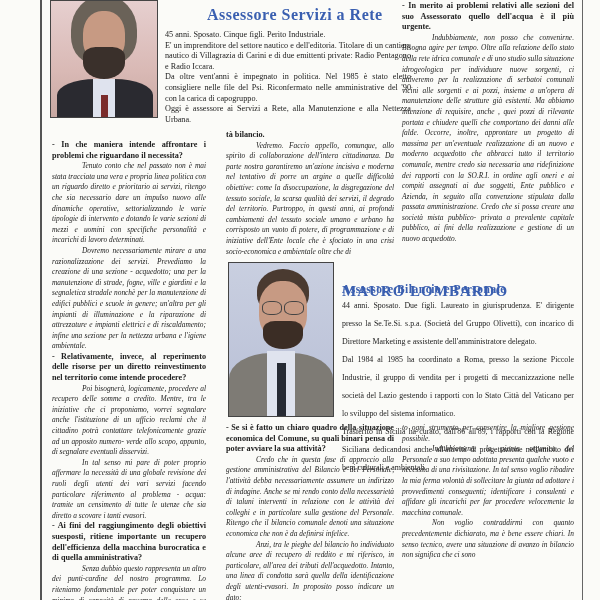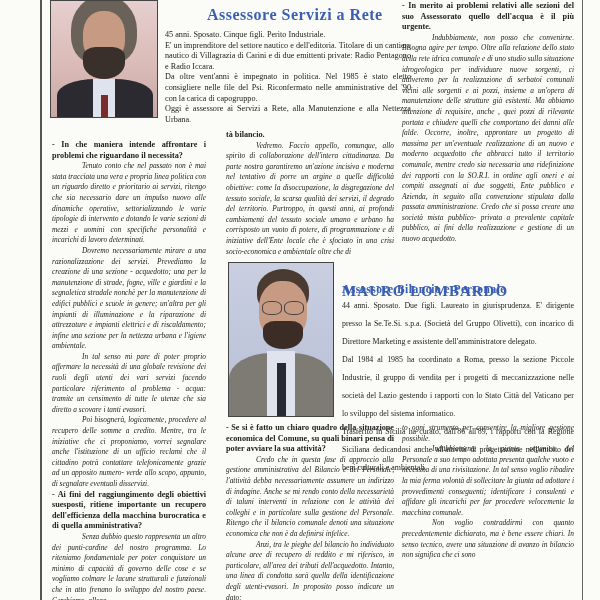--- a/index.html
+++ b/index.html
@@ -67,22 +67,23 @@
 <div class="bio" id="bio2" style="left:342px;top:297px;width:232px;font-size:7.9px;line-height:18px;">
     <div>44 anni. Sposato. Due figli. Laureato in giurisprudenza. E' dirigente presso la Se.Te.Si. s.p.a. (Società del Gruppo Olivetti), con incarico di Direttore Marketing e assistente dell'amministratore delegato.</div>
     <div>Dal 1984 al 1985 ha coordinato a Roma, presso la sezione Piccole Industrie, il gruppo di vendita per i progetti di meccanizzazione nelle società del Lazio gestendo i rapporti con lo Stato Città del Vaticano per lo sviluppo del sistema informatico.</div>
     <div>Trasferito in Sicilia ha curato, dall'86 all'89, i rapporti con la Regione Siciliana dedicandosi anche all'attività di progettazione nell'ambito dei beni culturali e ambientali.</div>
   </div>
 
 <div class="col" id="col-left" style="left:52px;top:140px;width:154px;">
     <p class="q">- In che maniera intende affrontare i problemi che riguardano il necessita?</p>
     <p class="a indent">Tenuto conto che nel passato non è mai stata tracciata una vera e propria linea politica con un riguardo diretto e prioritario ai servizi, ritengo che sia necessario dare un impulso nuovo alle dinamiche operative, settorializzando le varie tipologie di intervento e dotando le varie sezioni di mezzi e uomini con specifiche personalità e incarichi di lavoro determinati.</p>
     <p class="a indent">Dovremo necessariamente mirare a una razionalizzazione dei servizi. Prevediamo la creazione di una sezione - acquedotto; una per la manutenzione di strade, fogne, ville e giardini e la segnaletica stradale nonchè per la manutenzione di edifici pubblici e scuole in genere; un'altra per gli impianti di illuminazione e la riparazione di attrezzature e impianti elettrici e di riscaldamento; infine una sezione per la nettezza urbana e l'igiene ambientale.</p>
+    <p class="q">- Relativamente, invece, al reperimento delle risorse per un diretto reinvestimento nel territorio come intende procedere?</p>
+    <p class="a indent">Poi bisognerà, logicamente, procedere al recupero delle somme a credito. Mentre, tra le iniziative che ci proponiamo, vorrei segnalare anche l'istituzione di un ufficio reclami che il cittadino potrà contattare telefonicamente grazie ad un apposito numero- verde allo scopo, appunto, di segnalare eventuali disservizi.</p>
     <p class="a indent">In tal senso mi pare di poter proprio affermare la necessità di una globale revisione dei ruoli degli utenti dei vari servizi facendo particolare riferimento al problema - acqua: tramite un censimento di tutte le utenze che sia diretto a scovare i tanti evasori.</p>
-    <p class="a indent">Poi bisognerà, logicamente, procedere al recupero delle somme a credito. Mentre, tra le iniziative che ci proponiamo, vorrei segnalare anche l'istituzione di un ufficio reclami che il cittadino potrà contattare telefonicamente grazie ad un apposito numero- verde allo scopo, appunto, di segnalare eventuali disservizi.</p>
     <p class="q">- Ai fini del raggiungimento degli obiettivi suesposti, ritiene importante un recupero dell'efficienza della macchina burocratica e di quella amministrativa?</p>
     <p class="a indent">Senza dubbio questo rappresenta un altro dei punti-cardine del nostro programma. Lo riteniamo fondamentale per poter conquistare un minimo di capacità di governo delle cose e se vogliamo colmare le lacune strutturali e funzionali che in atto frenano lo sviluppo del nostro paese. Cerchiamo, allora,</p>
   </div>
 <div class="col" id="col-mid-top" style="left:226px;top:130px;width:168px;">
     <p class="q">tà bilancio.</p>
     <p class="a indent">Vedremo. Faccio appello, comunque, allo spirito di collaborazione dell'intera cittadinanza. Da parte nostra garantiremo un'azione incisiva e moderna nel tentativo di porre un argine a quelle difficoltà obiettive: come la disoccupazione, la disgregazione del tessuto sociale, la scarsa qualità dei servizi, il degrado del territorio. Purtroppo, in questi anni, ai profondi cambiamenti del tessuto sociale umano e urbano ha corrisposto un vuoto di potere, di programmazione e di iniziative dell'Ente locale che è sfociato in una crisi socio-economica e ambientale oltre che di</p>
   </div>
 <div class="col" id="col-right-top" style="left:402px;top:1px;width:172px;">
     <p class="q">- In merito ai problemi relativi alle sezioni del suo Assessorato quello dell'acqua è il più urgente.</p>
     <p class="a indent">Indubbiamente, non posso che convenirne. Bisogna agire per tempo. Oltre alla relazione dello stato della rete idrica comunale e di uno studio sulla situazione idrogeologica per individuare nuove sorgenti, ci attiveremo per la realizzazione di serbatoi comunali vicini alle sorgenti e ai pozzi, insieme a un'opera di manutenzione delle strutture già esistenti. Ma abbiamo intenzione di requisire, anche , quei pozzi di rilevante portata e chiudere quelli che comportano dei danni alle falde. Occorre, inoltre, approntare un progetto di massima per un'eventuale realizzazione di un nuovo e moderno acquedotto che abbracci tutto il territorio comunale, mentre credo sia necessaria una ridefinizione dei rapporti con la SO.R.I. in ordine agli oneri e ai compiti assegnati ai due soggetti, Ente pubblico e Azienda, in seguito alla convenzione stipulata dalla passata amministrazione. Credo che si possa creare una società mista pubblico- privata a prevalente capitale pubblico, ai fini della realizzazione e gestione di un nuovo acquedotto.</p>

